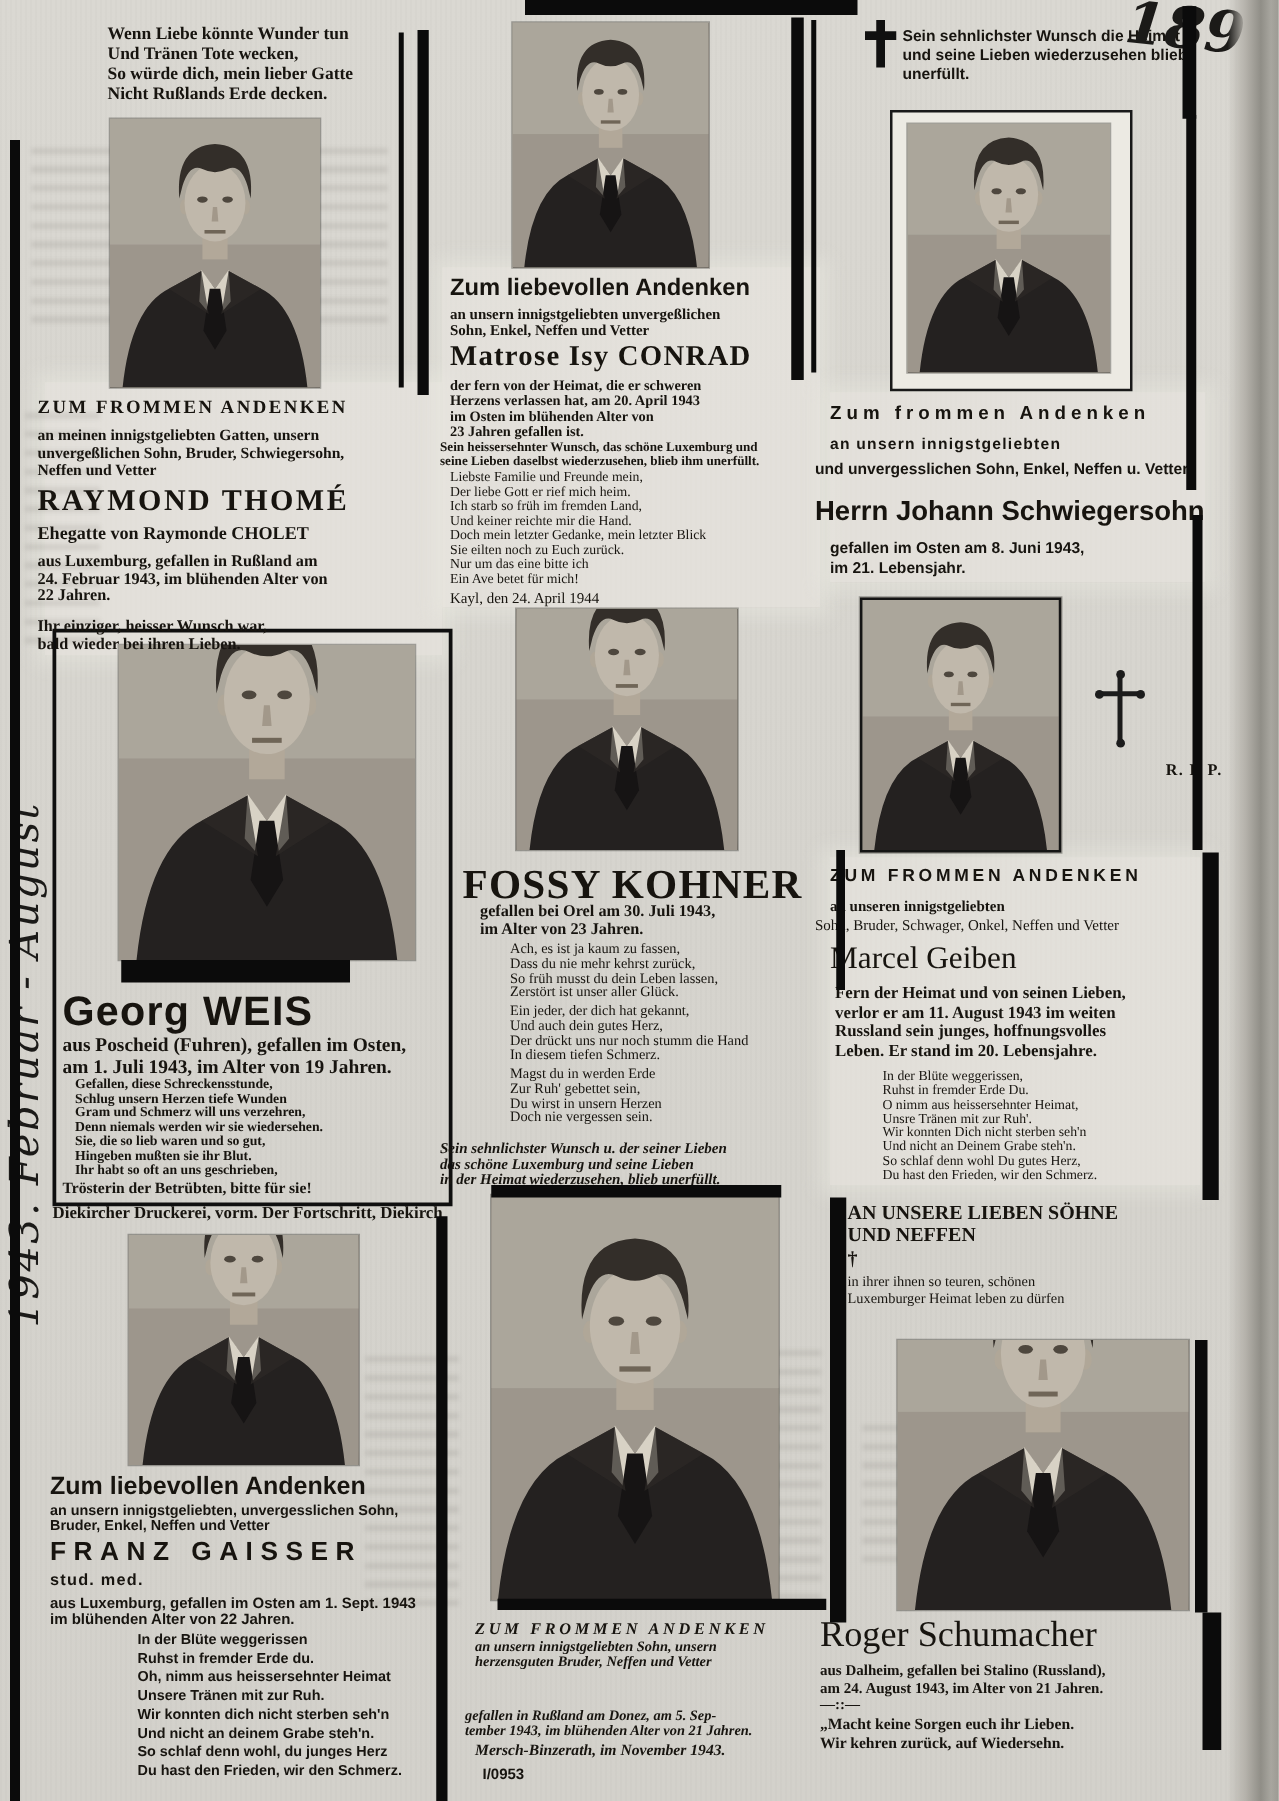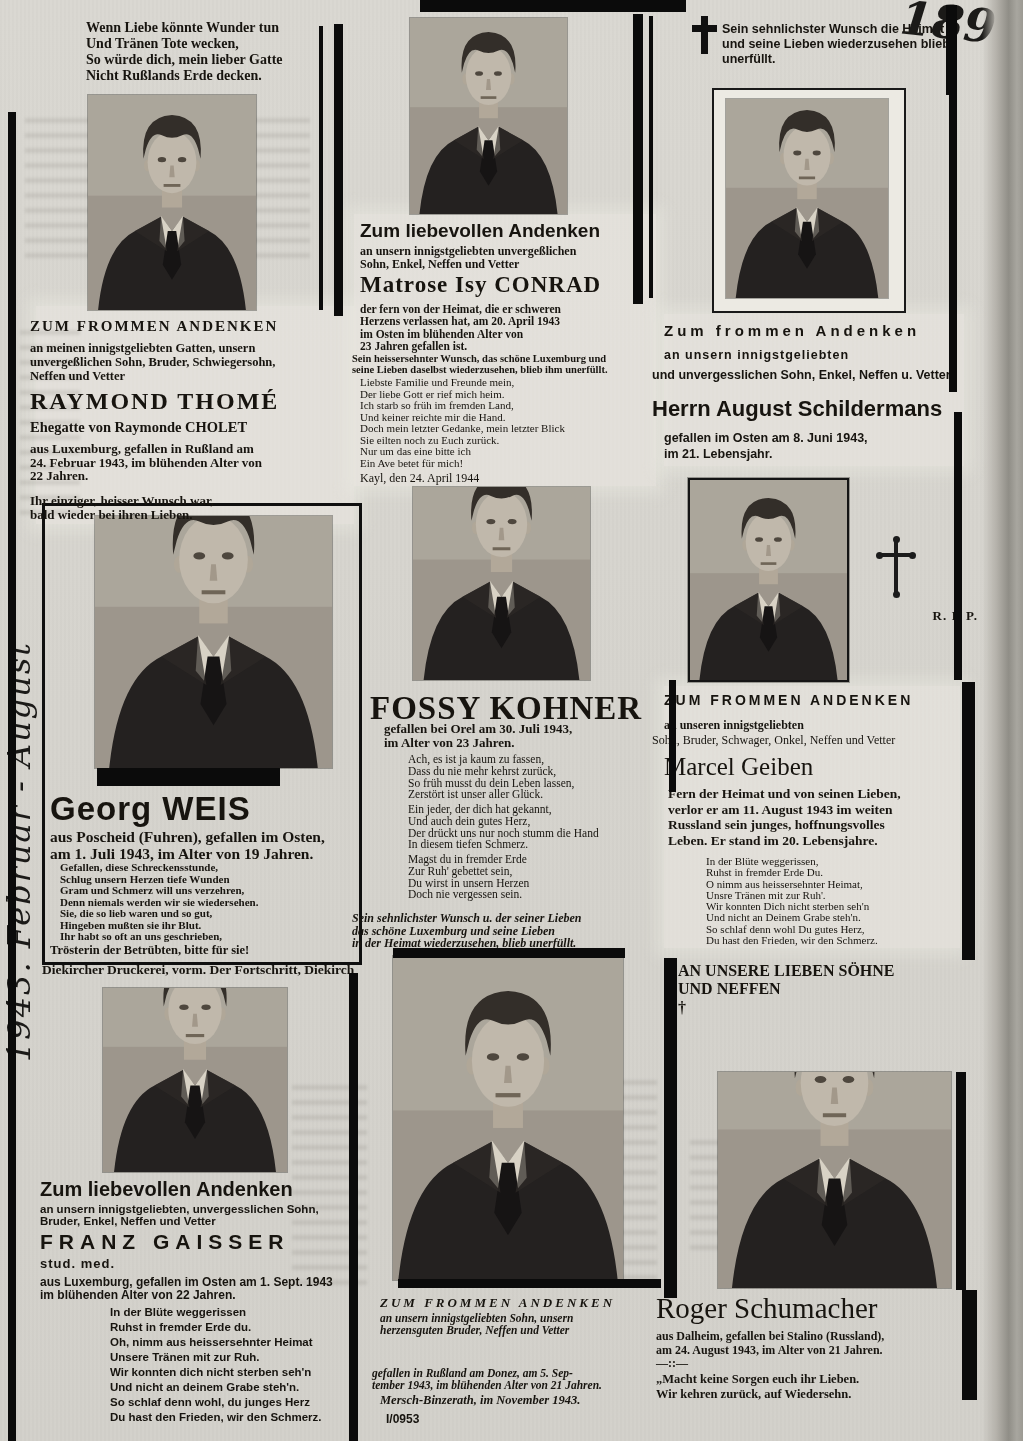--- a/index.html
+++ b/index.html
@@ -233,21 +233,21 @@
   <div class="txt ctr pre serif b" style="left:384px;top:722px;width:290px;font-size:13px;line-height:14px;">gefallen bei Orel am 30. Juli 1943,
 im Alter von 23 Jahren.</div>
   <div class="txt pre serif" style="left:408px;top:754px;width:250px;font-size:11.5px;line-height:11.8px;">Ach, es ist ja kaum zu fassen,
 Dass du nie mehr kehrst zurück,
 So früh musst du dein Leben lassen,
 Zerstört ist unser aller Glück.</div>
   <div class="txt pre serif" style="left:408px;top:804px;width:250px;font-size:11.5px;line-height:11.8px;">Ein jeder, der dich hat gekannt,
 Und auch dein gutes Herz,
 Der drückt uns nur noch stumm die Hand
 In diesem tiefen Schmerz.</div>
-  <div class="txt pre serif" style="left:408px;top:854px;width:250px;font-size:11.5px;line-height:11.8px;">Magst du in fremder Erde
+  <div class="txt pre serif" style="left:408px;top:854px;width:250px;font-size:11.5px;line-height:11.8px;">Magst du in werden Erde
 Zur Ruh' gebettet sein,
 Du wirst in unsern Herzen
 Doch nie vergessen sein.</div>
   <div class="txt ctr pre serif b i" style="left:352px;top:912px;width:316px;font-size:12px;line-height:12.5px;">Sein sehnlichster Wunsch u. der seiner Lieben
 das schöne Luxemburg und seine Lieben
 in der Heimat wiederzusehen, blieb unerfüllt.</div>
 
   <div class="photo" style="left:393px;top:956px;width:230px;height:324px;">
 <svg viewBox="0 0 100 130" preserveAspectRatio="xMidYMax slice" xmlns="http://www.w3.org/2000/svg">
   <rect width="100" height="130" fill="#a39d93"></rect>
@@ -302,21 +302,21 @@
   <path d="M6 130 Q10 92 28 83 L43.5 74.5 L50 83 L56.5 74.5 L72 83 Q90 92 94 130 Z" fill="#242120"></path>
   <path d="M43.5 74 L50 83 L56.5 74 L57.5 89 L50 98 L42.5 89 Z" fill="#d8d2c5"></path>
   <path d="M47.5 83 L52.5 83 L55.5 103 L50 112 L44.5 103 Z" fill="#161414"></path>
   <path d="M28 83 L43.5 74.5 L47 95 L36 88 Z" fill="#2e2a27" opacity="0.7"></path>
   <path d="M72 83 L56.5 74.5 L53 95 L64 88 Z" fill="#2e2a27" opacity="0.7"></path>
 </svg>
     </div>
   <div class="txt ctr sans b" style="left:664px;top:322px;width:300px;font-size:15px;letter-spacing:4px;">Zum frommen Andenken</div>
   <div class="txt ctr sans b" style="left:664px;top:348px;width:300px;font-size:12.5px;letter-spacing:1px;">an unsern innigstgeliebten</div>
   <div class="txt ctr sans b" style="left:652px;top:368px;width:324px;font-size:12.5px;">und unvergesslichen Sohn, Enkel, Neffen u. Vetter</div>
-  <div class="txt ctr sans b" style="left:652px;top:396px;width:324px;font-size:22px;">Herrn August Schildermans</div>
+  <div class="txt ctr sans b" style="left:652px;top:396px;width:324px;font-size:22px;">Herrn Johann Schwiegersohn</div>
   <div class="txt ctr pre sans b" style="left:664px;top:430px;width:300px;font-size:12.5px;line-height:16px;">gefallen im Osten am 8. Juni 1943,
 im 21. Lebensjahr.</div>
 
   <div class="photo" style="left:688px;top:478px;width:157px;height:200px;border:2px solid #151515;">
 <svg viewBox="0 0 100 130" preserveAspectRatio="xMidYMax slice" xmlns="http://www.w3.org/2000/svg">
   <rect width="100" height="130" fill="#a39d93"></rect>
   <rect width="100" height="62" fill="#b3ada3" opacity="0.55"></rect>
   <rect y="62" width="100" height="68" fill="#968f85" opacity="0.45"></rect>
   <ellipse cx="35.5" cy="44" rx="2.2" ry="3.6" fill="#b0a798"></ellipse>
   <ellipse cx="64.5" cy="44" rx="2.2" ry="3.6" fill="#b0a798"></ellipse>
@@ -356,20 +356,22 @@
 O nimm aus heissersehnter Heimat,
 Unsre Tränen mit zur Ruh'.
 Wir konnten Dich nicht sterben seh'n
 Und nicht an Deinem Grabe steh'n.
 So schlaf denn wohl Du gutes Herz,
 Du hast den Frieden, wir den Schmerz.</div>
 
   <div class="txt ctr pre serif b" style="left:678px;top:962px;width:270px;font-size:16px;line-height:18px;">AN UNSERE LIEBEN SÖHNE
 UND NEFFEN</div>
   <div class="txt ctr serif b" style="left:678px;top:999px;width:270px;font-size:16px;">†</div>
+  <div class="txt ctr pre serif" style="left:678px;top:1020px;width:270px;font-size:11.5px;line-height:13px;">in ihrer ihnen so teuren, schönen
+Luxemburger Heimat leben zu dürfen</div>
   <div class="photo" style="left:718px;top:1072px;width:233px;height:216px;">
 <svg viewBox="0 0 100 130" preserveAspectRatio="xMidYMax slice" xmlns="http://www.w3.org/2000/svg">
   <rect width="100" height="130" fill="#a39d93"></rect>
   <rect width="100" height="62" fill="#b3ada3" opacity="0.55"></rect>
   <rect y="62" width="100" height="68" fill="#968f85" opacity="0.45"></rect>
   <ellipse cx="35.5" cy="44" rx="2.2" ry="3.6" fill="#b0a798"></ellipse>
   <ellipse cx="64.5" cy="44" rx="2.2" ry="3.6" fill="#b0a798"></ellipse>
   <rect x="44" y="54" width="12" height="15" fill="#b2a899"></rect>
   <ellipse cx="50" cy="42" rx="14.5" ry="18.5" fill="#c0b8ab"></ellipse>
   <path d="M33 40 Q31 15 50 14 Q69 15 67 40 L65.5 34 Q62 23 56 26 Q50 29 44 26 Q38 23 34.5 34 Z" fill="#332e29"></path>

